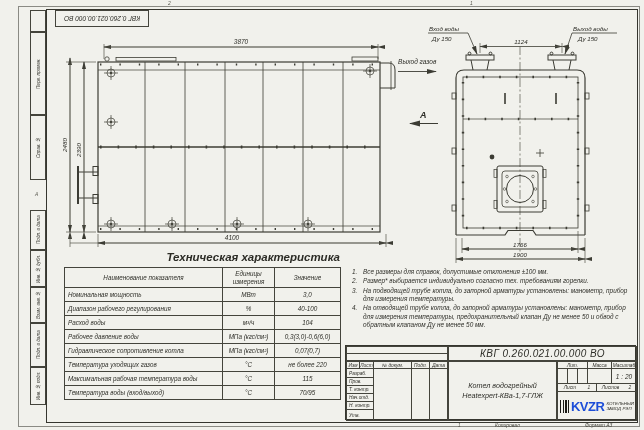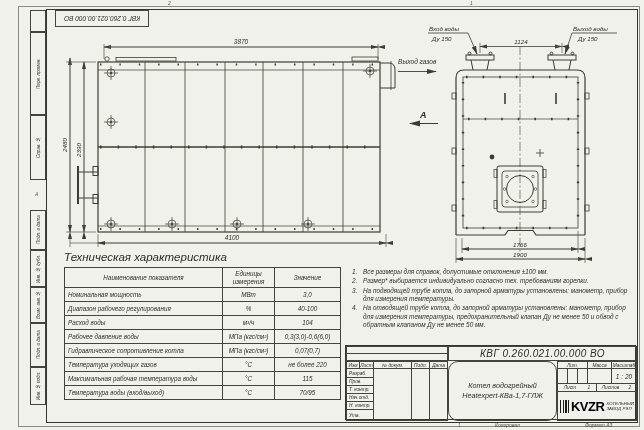--- a/index.html
+++ b/index.html
@@ -7,42 +7,42 @@
          font-family:"Liberation Sans",sans-serif;color:#222;}
   .abs{position:absolute;}
   .frame-thin{border:1px solid #8a8a84;}
   .frame-thick{border:1.6px solid #36362f;}
   .box{border:1px solid #44443c;box-sizing:border-box;}
   .vtext{display:flex;align-items:center;justify-content:center;
          writing-mode:vertical-rl;transform:rotate(180deg);
          font-size:4.6px;font-style:italic;color:#3a3a33;white-space:nowrap;}
   .flip{transform:rotate(180deg);}
   .zone{font-size:5px;font-style:italic;color:#55554c;}
-  .spec-title{font-size:11.5px;font-style:italic;font-weight:normal;color:#2c2c26;text-align:left;}
+  .spec-title{font-size:11.5px;font-style:italic;font-weight:bold;color:#2c2c26;text-align:right;}
   table.spec{border-collapse:collapse;table-layout:fixed;}
   table.spec th,table.spec td{border:1px solid #44443c;font-size:6.3px;font-style:italic;
       color:#2e2e28;padding:1px 3px;line-height:1.15;overflow:hidden;white-space:nowrap;}
   table.spec th{font-weight:normal;text-align:center;vertical-align:middle;}
   td.name{text-align:left;}
   td.val{text-align:center;}
   .notes{font-size:6.4px;font-style:italic;color:#2e2e28;line-height:1.3;}
   .note{display:flex;margin-bottom:1px;}
   .note-n{width:11px;flex:none;}
   .note-t{flex:1;}
   
   .tb-cell{position:absolute;border:1px solid #44443c;box-sizing:border-box;
            font-size:4.8px;font-style:italic;color:#2e2e28;display:flex;
            align-items:center;justify-content:center;overflow:hidden;white-space:nowrap;}
   .tb-doc{font-size:10px;letter-spacing:.4px;}
-  .tb-name{flex-direction:column;font-size:7.2px;line-height:1.35;border-radius:10px;}
+  .tb-name{flex-direction:column;font-size:7.2px;line-height:1.35;}
   .tb-left{justify-content:flex-start;padding-left:2px;}
   .logo-wrap{display:flex;align-items:center;gap:2px;}
   .logo-bar{width:9px;height:13px;background:
      repeating-linear-gradient(90deg,#1a1a16 0 1.5px,#f1f1ec 1.5px 2.6px);}
-  .logo-kvzr{font-size:13px;font-weight:bold;font-style:normal;letter-spacing:-.5px;color:#000000;}
+  .logo-kvzr{font-size:13px;font-weight:bold;font-style:normal;letter-spacing:-.5px;color:#1d4ed8;}
   .logo-sub{font-size:4.4px;font-style:italic;line-height:1.2;text-align:left;}
   .under-frame{font-size:5px;font-style:italic;color:#44443c;}
   svg text{font-family:"Liberation Sans",sans-serif;font-style:italic;fill:#2e2e28;}
 </style>
 </head>
 <body>
 
 <div id="sheet">
 
   <div class="abs frame-thin" style="left:18px;top:6px;width:620px;height:419px;"></div>

